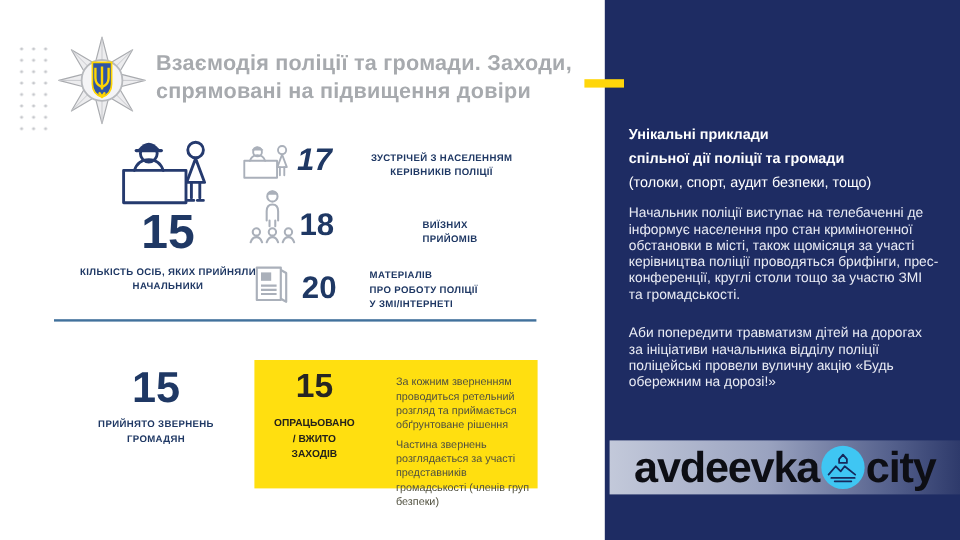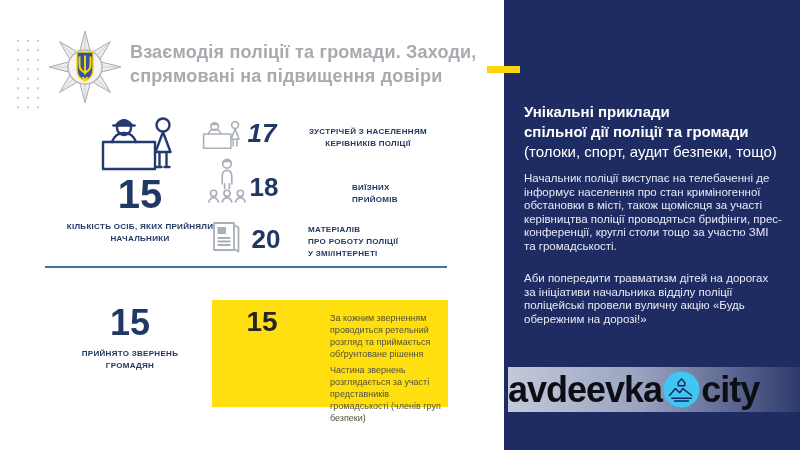--- a/index.html
+++ b/index.html
@@ -46,31 +46,31 @@
                     font-size:28px; font-weight:bold; color:#262523; }
   .ybox .label-proc { position:absolute; left:6px; top:46px; width:88px; text-align:center;
                       font-size:8.5px; font-weight:bold; color:#24221a; line-height:1.5; white-space:pre-line; }
   .ybox .notes { position:absolute; left:118px; top:12px; width:112px;
                  font-size:9px; color:#50503f; line-height:1.35; }
   .ybox .notes p + p { margin-top:3px; }
 
   
   .panel { position:absolute; left:504px; top:0; width:296px; height:450px; background:#1e2c63; }
   .panel-heading { position:absolute; left:20px; top:102px; width:260px; color:#ffffff;
-                   font-size:15px; line-height:20px; }
+                   font-size:12px; line-height:20px; }
   .panel-heading .hb { font-weight:bold; }
   .panel-p { position:absolute; left:20px; width:258px; color:#e9ebf4;
              font-size:11.5px; line-height:13.5px; }
   .panel-p1 { top:172px; }
   .panel-p2 { top:272px; }
 
   
   .logo-strip { position:absolute; left:508px; top:367px; width:292px; height:45px;
                 background:linear-gradient(to right,#c3c9da 0%,#9aa3c0 45%,#55618d 80%,#2e3a6b 100%);
-                display:flex; align-items:center; justify-content:flex-start; }
+                display:flex; align-items:center; justify-content:center; }
   .logo-text { font-size:36px; font-weight:bold; color:#0d0e14; letter-spacing:-1px; }
   .logo-circle { width:37px; height:37px; margin:0 1px; }
 </style>
 </head>
 <body>
 
 <div id="slide">
 
   <div class="dots"></div>
 
@@ -155,20 +155,23 @@
 У ЗМІ/ІНТЕРНЕТІ</div>
 
   <div class="divider"></div>
 
   <div class="num" style="left:90px; top:302px; width:80px; font-size:36px;">15</div>
   <div class="label label-center" style="left:70px; top:348px; width:120px;">ПРИЙНЯТО ЗВЕРНЕНЬ
 ГРОМАДЯН</div>
 
   <div class="ybox">
     <div class="num-proc">15</div>
+    <div class="label-proc">ОПРАЦЬОВАНО
+/ ВЖИТО
+ЗАХОДІВ</div>
     <div class="notes">
       <p>За кожним зверненням проводиться ретельний розгляд та приймається обґрунтоване рішення</p>
       <p>Частина звернень розглядається за участі представників громадськості (членів груп безпеки)</p>
     </div>
   </div>
 
   <div class="panel">
     <div class="panel-heading">
       <div class="hb">Унікальні приклади</div>
       <div class="hb">спільної дії поліції та громади</div>

